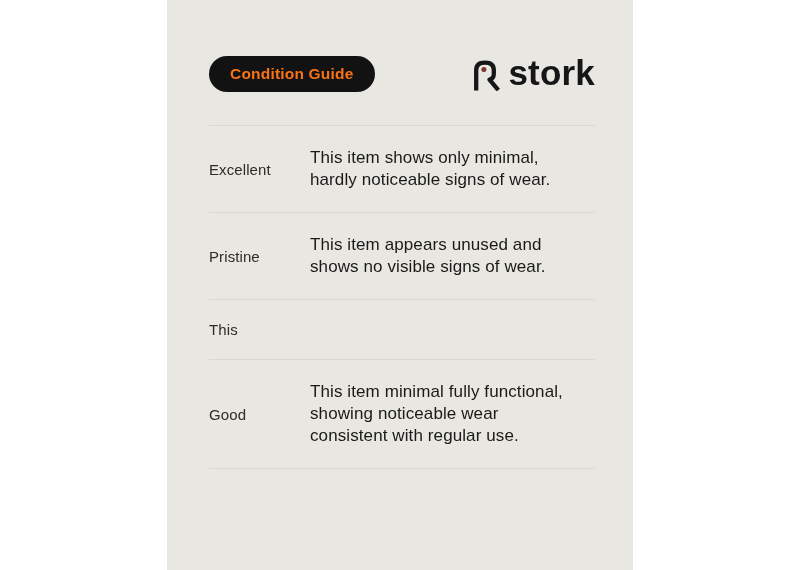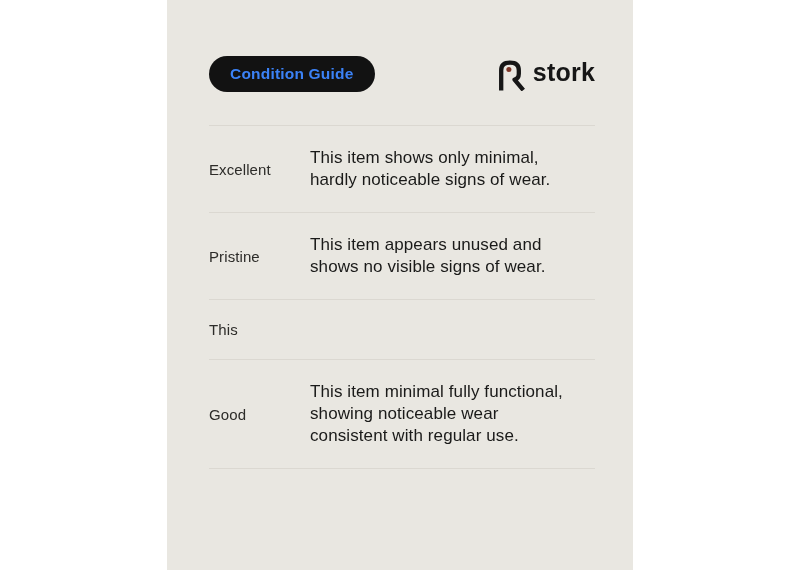--- a/index.html
+++ b/index.html
@@ -25,35 +25,35 @@
     justify-content: space-between;
     height: 36px;
     margin-bottom: 33px;
   }
   .pill {
     display: inline-flex;
     align-items: center;
     height: 36px;
     padding: 0 21px;
     background: #121212;
-    color: #3b82f6;
+    color: #f97316;
     border-radius: 19px;
     font-size: 15.5px;
     font-weight: 700;
     letter-spacing: 0.2px;
     white-space: nowrap;
   }
   .brand {
     display: flex;
     align-items: center;
     gap: 8px;
   }
   .brand svg { display: block; }
   .brand-name {
-    font-size: 25px;
+    font-size: 35px;
     font-weight: 600;
     color: #161616;
     letter-spacing: 0.2px;
     line-height: 1;
     padding-bottom: 3px;
   }
   .table { width: 100%; }
   .row {
     display: flex;
     align-items: center;

